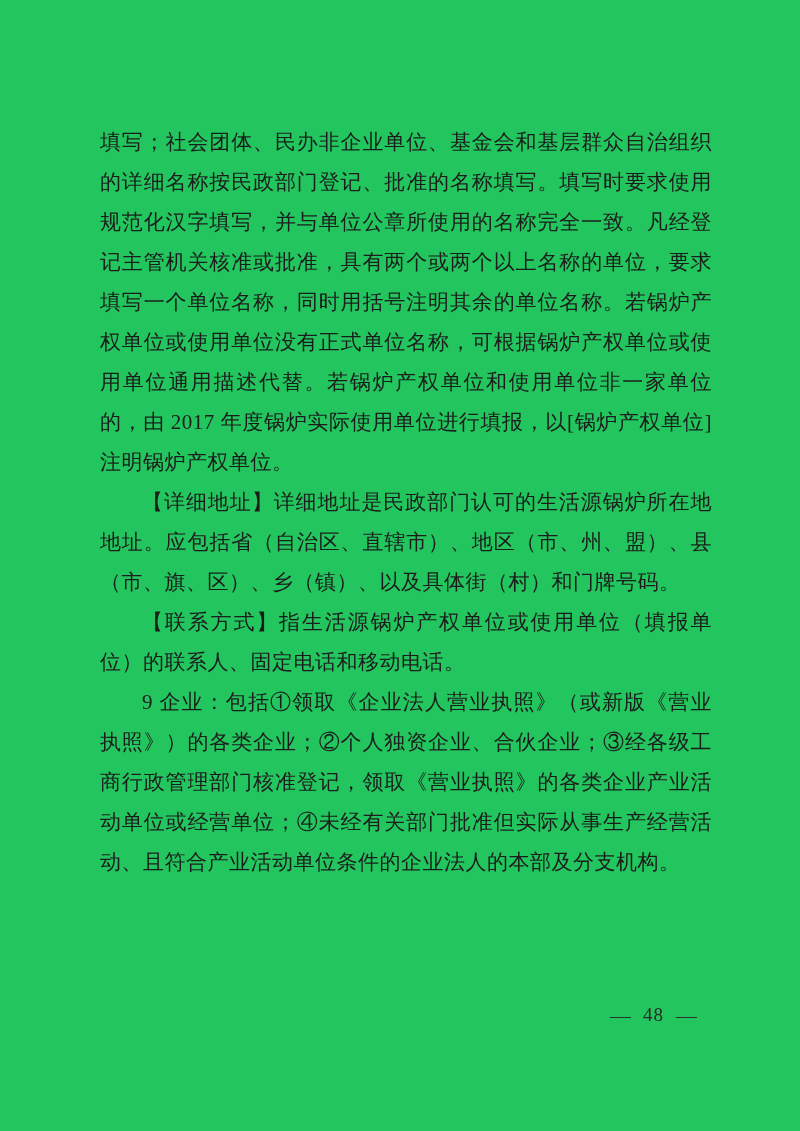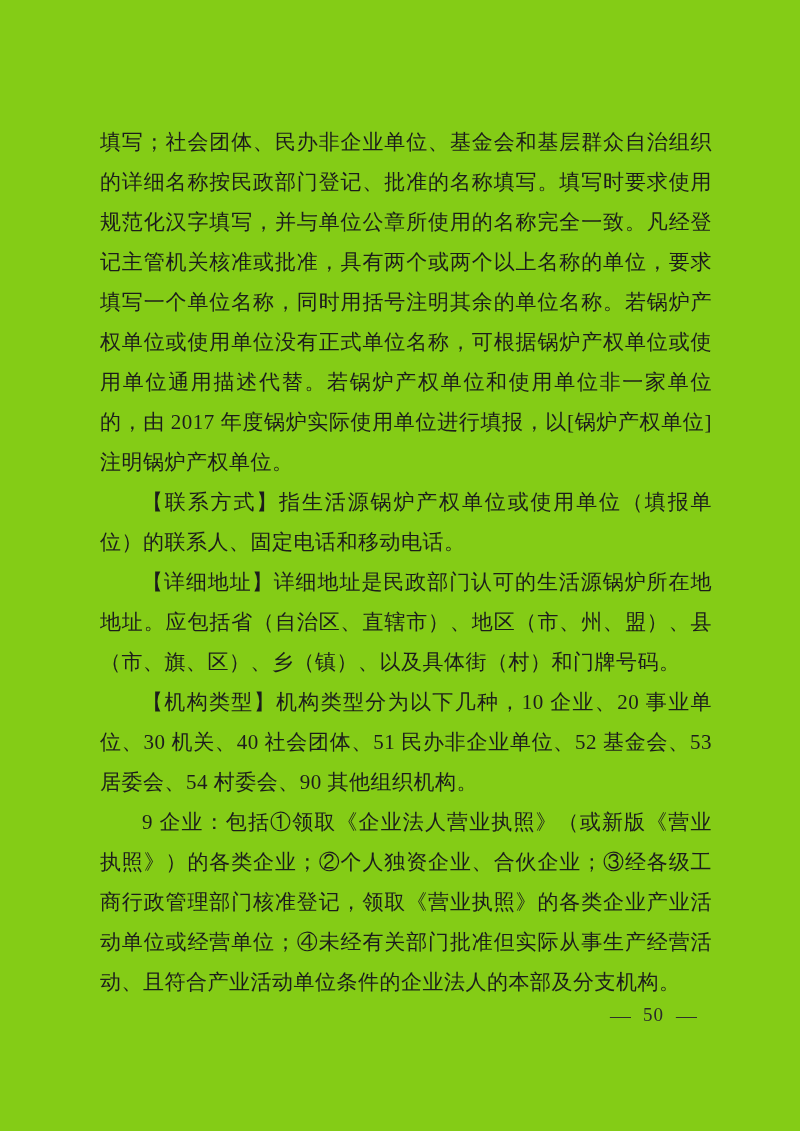--- a/index.html
+++ b/index.html
@@ -4,21 +4,21 @@
 <style>
   html, body {
     margin: 0;
     padding: 0;
     background: #ffffff;
   }
   .page {
     position: relative;
     width: 800px;
     height: 1131px;
-    background: #84cc16;
+    background: #22c55e;
     overflow: hidden;
     font-family: "Liberation Serif", "DejaVu Serif", serif;
     color: #1c1c1c;
   }
   .body-text {
     position: absolute;
     left: 100px;
     top: 122px;
     width: 612px;
     font-size: 21px;
@@ -53,25 +53,24 @@
     letter-spacing: 1px;
   }
 </style>
 </head>
 <body>
 
 <div class="page">
 
   <main class="body-text">
     <p class="para">填写；社会团体、民办非企业单位、基金会和基层群众自治组织的详细名称按民政部门登记、批准的名称填写。填写时要求使用规范化汉字填写，并与单位公章所使用的名称完全一致。凡经登记主管机关核准或批准，具有两个或两个以上名称的单位，要求填写一个单位名称，同时用括号注明其余的单位名称。若锅炉产权单位或使用单位没有正式单位名称，可根据锅炉产权单位或使用单位通用描述代替。若锅炉产权单位和使用单位非一家单位的，由 2017 年度锅炉实际使用单位进行填报，以[锅炉产权单位]注明锅炉产权单位。</p>
+    <p class="para indent">【详细地址】详细地址是民政部门认可的生活源锅炉所在地地址。应包括省（自治区、直辖市）、地区（市、州、盟）、县（市、旗、区）、乡（镇）、以及具体街（村）和门牌号码。</p>
     <p class="para indent">【联系方式】指生活源锅炉产权单位或使用单位（填报单位）的联系人、固定电话和移动电话。</p>
-    <p class="para indent">【详细地址】详细地址是民政部门认可的生活源锅炉所在地地址。应包括省（自治区、直辖市）、地区（市、州、盟）、县（市、旗、区）、乡（镇）、以及具体街（村）和门牌号码。</p>
-    <p class="para indent">【机构类型】机构类型分为以下几种，10 企业、20 事业单位、30 机关、40 社会团体、51 民办非企业单位、52 基金会、53 居委会、54 村委会、90 其他组织机构。</p>
     <p class="para indent">9 企业：包括①领取《企业法人营业执照》（或新版《营业执照》）的各类企业；②个人独资企业、合伙企业；③经各级工商行政管理部门核准登记，领取《营业执照》的各类企业产业活动单位或经营单位；④未经有关部门批准但实际从事生产经营活动、且符合产业活动单位条件的企业法人的本部及分支机构。</p>
   </main>
 
   <div class="footer">
     <span class="dash">—</span>
-    <span class="pagenum">50</span>
+    <span class="pagenum">48</span>
     <span class="dash">—</span>
   </div>
 
 </div>
 
 </body></html>

